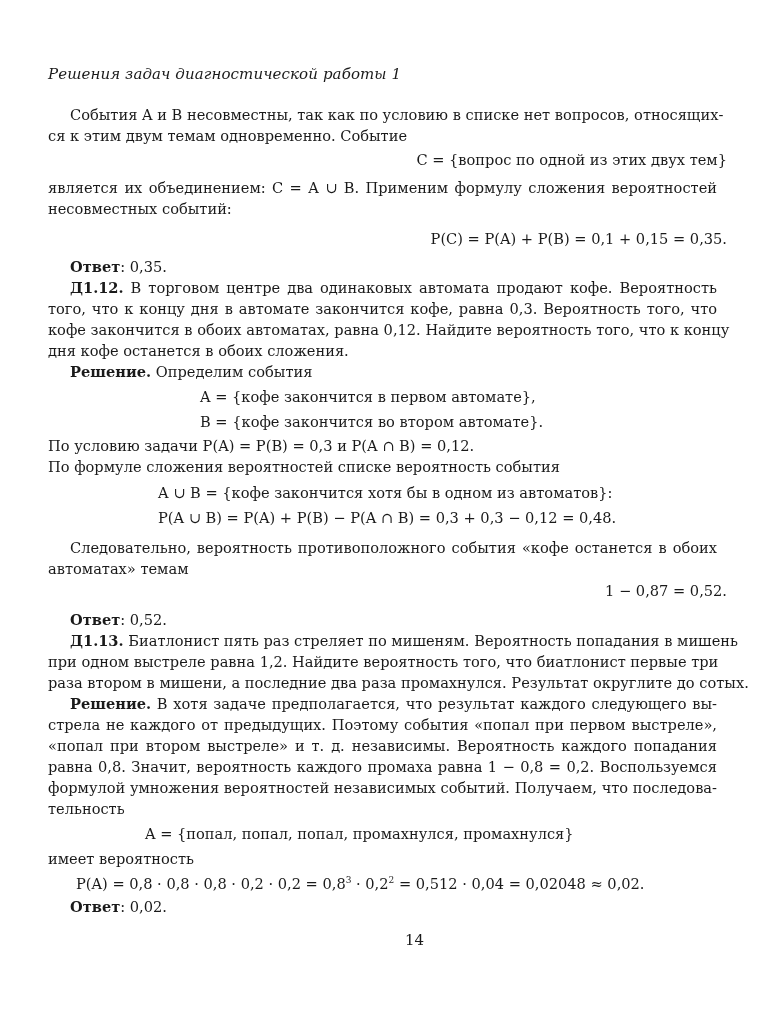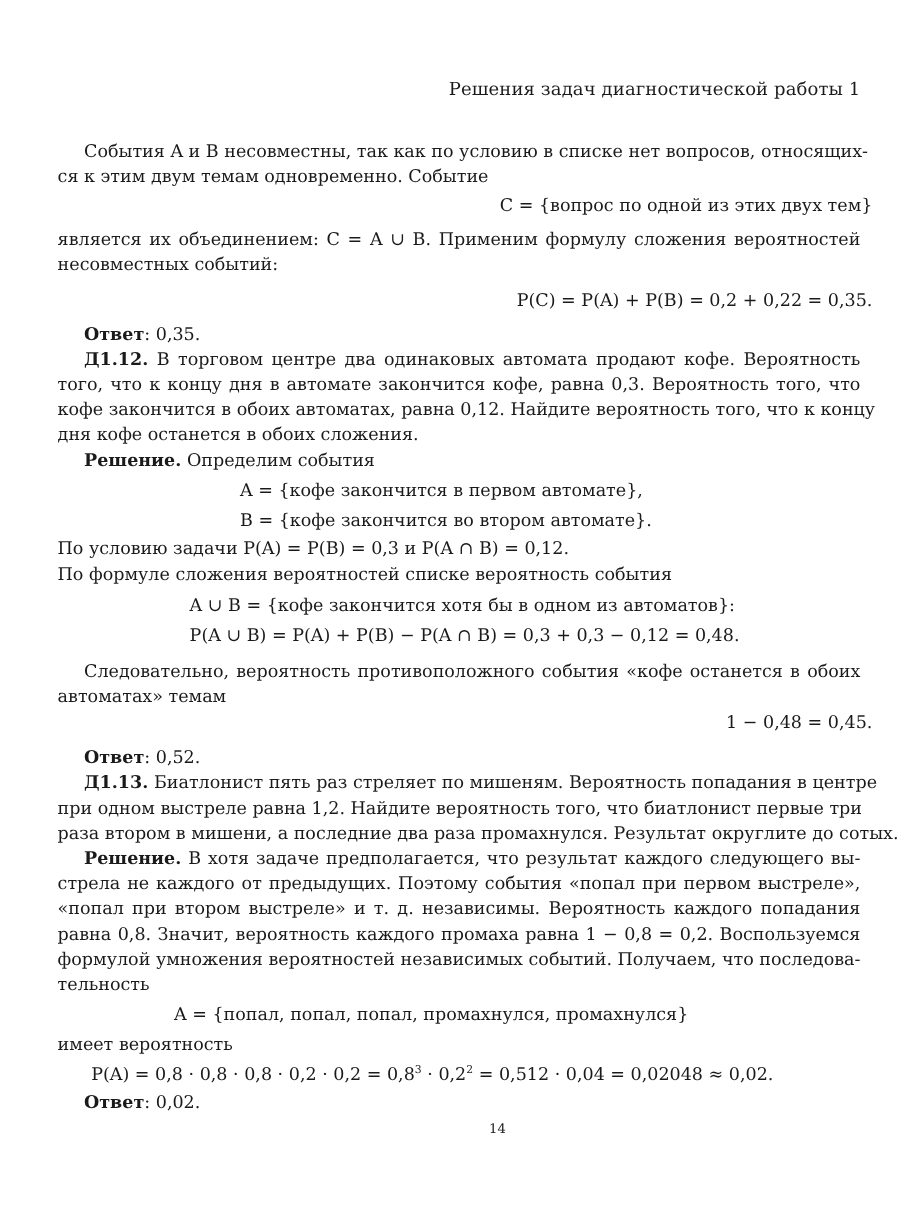--- a/index.html
+++ b/index.html
@@ -1,57 +1,57 @@
 <!DOCTYPE html>
 <html><head>
 <meta charset="utf-8">
 <style>
   html, body { margin: 0; padding: 0; background: #ffffff; }
   body { width: 763px; height: 1024px; position: relative; overflow: hidden; color: #1a1a1a; }
   .page { position: absolute; left: 48px; top: 0; width: 669px; font-family: "DejaVu Serif", serif; font-size: 14.6px; line-height: 21.4px; }
-  .running-head { position: absolute; top: 64px; left: 0; width: 669px; text-align: right; font-size: 15px; letter-spacing: 0.1px; }
-  .line { position: absolute; left: 0; width: 669px; white-space: nowrap; margin-top: 12px; }
+  .running-head { position: absolute; top: 64px; left: 0; width: 669px; text-align: left; font-style: italic; font-size: 15px; letter-spacing: 0.1px; }
+  .line { position: absolute; left: 0; width: 669px; white-space: nowrap; }
   .just { text-align: justify; text-align-last: justify; }
   .ind { padding-left: 22px; box-sizing: border-box; }
   .center { text-align: right; }
   .b { font-weight: bold; }
   sup { font-size: 9px; line-height: 0; vertical-align: 6px; }
-  .pnum { position: absolute; top: 930px; left: 0; width: 669px; text-align: center; font-size: 11px; padding-left: 64px; box-sizing: border-box; }
+  .pnum { position: absolute; top: 930px; left: 0; width: 669px; text-align: center; font-size: 15px; padding-left: 64px; box-sizing: border-box; }
 </style>
 </head>
 <body>
 
 <div class="page">
   <div class="running-head">Решения задач диагностической работы 1</div>
 
   <div class="line just ind" style="top:104px">События A и B несовместны, так как по условию в списке нет вопросов, относящих-</div>
   <div class="line" style="top:125px">ся к этим двум темам одновременно. Событие</div>
   <div class="line center" style="top:149px; padding-left:10px">C = {вопрос по одной из этих двух тем}</div>
   <div class="line just" style="top:177px">является их объединением: C = A ∪ B. Применим формулу сложения вероятностей</div>
   <div class="line" style="top:198px">несовместных событий:</div>
-  <div class="line center" style="top:228px; padding-left:10px">P(C) = P(A) + P(B) = 0,2 + 0,22 = 0,35.</div>
+  <div class="line center" style="top:228px; padding-left:10px">P(C) = P(A) + P(B) = 0,1 + 0,15 = 0,35.</div>
   <div class="line ind" style="top:256px"><span class="b">Ответ</span><span>: 0,35.</span></div>
 
   <div class="line just ind" style="top:277px"><span class="b">Д1.12.</span><span> В торговом центре два одинаковых автомата продают кофе. Вероятность</span></div>
   <div class="line just" style="top:298px">того, что к концу дня в автомате закончится кофе, равна 0,3. Вероятность того, что</div>
   <div class="line just" style="top:319px">кофе закончится в обоих автоматах, равна 0,12. Найдите вероятность того, что к концу</div>
   <div class="line" style="top:340px">дня кофе останется в обоих сложения.</div>
   <div class="line ind" style="top:361px"><span class="b">Решение.</span><span> Определим события</span></div>
   <div class="line" style="top:386px; padding-left:152px">A = {кофе закончится в первом автомате},</div>
   <div class="line" style="top:411px; padding-left:152px">B = {кофе закончится во втором автомате}.</div>
   <div class="line" style="top:435px">По условию задачи P(A) = P(B) = 0,3 и P(A ∩ B) = 0,12.</div>
   <div class="line" style="top:456px">По формуле сложения вероятностей списке вероятность события</div>
   <div class="line" style="top:482px; padding-left:110px">A ∪ B = {кофе закончится хотя бы в одном из автоматов}:</div>
   <div class="line" style="top:507px; padding-left:110px">P(A ∪ B) = P(A) + P(B) − P(A ∩ B) = 0,3 + 0,3 − 0,12 = 0,48.</div>
   <div class="line just ind" style="top:537px">Следовательно, вероятность противоположного события «кофе останется в обоих</div>
   <div class="line" style="top:558px">автоматах» темам</div>
-  <div class="line center" style="top:580px; padding-left:10px">1 − 0,48 = 0,45.</div>
+  <div class="line center" style="top:580px; padding-left:10px">1 − 0,87 = 0,52.</div>
   <div class="line ind" style="top:609px"><span class="b">Ответ</span><span>: 0,52.</span></div>
 
-  <div class="line just ind" style="top:630px"><span class="b">Д1.13.</span><span> Биатлонист пять раз стреляет по мишеням. Вероятность попадания в центре</span></div>
+  <div class="line just ind" style="top:630px"><span class="b">Д1.13.</span><span> Биатлонист пять раз стреляет по мишеням. Вероятность попадания в мишень</span></div>
   <div class="line just" style="top:651px">при одном выстреле равна 1,2. Найдите вероятность того, что биатлонист первые три</div>
   <div class="line just" style="top:672px">раза втором в мишени, а последние два раза промахнулся. Результат округлите до сотых.</div>
   <div class="line just ind" style="top:693px"><span class="b">Решение.</span><span> В хотя задаче предполагается, что результат каждого следующего вы-</span></div>
   <div class="line just" style="top:714px">стрела не каждого от предыдущих. Поэтому события «попал при первом выстреле»,</div>
   <div class="line just" style="top:735px">«попал при втором выстреле» и т. д. независимы. Вероятность каждого попадания</div>
   <div class="line just" style="top:756px">равна 0,8. Значит, вероятность каждого промаха равна 1 − 0,8 = 0,2. Воспользуемся</div>
   <div class="line just" style="top:777px">формулой умножения вероятностей независимых событий. Получаем, что последова-</div>
   <div class="line" style="top:798px">тельность</div>
   <div class="line" style="top:823px; padding-left:97px">A = {попал, попал, попал, промахнулся, промахнулся}</div>
   <div class="line" style="top:848px">имеет вероятность</div>

